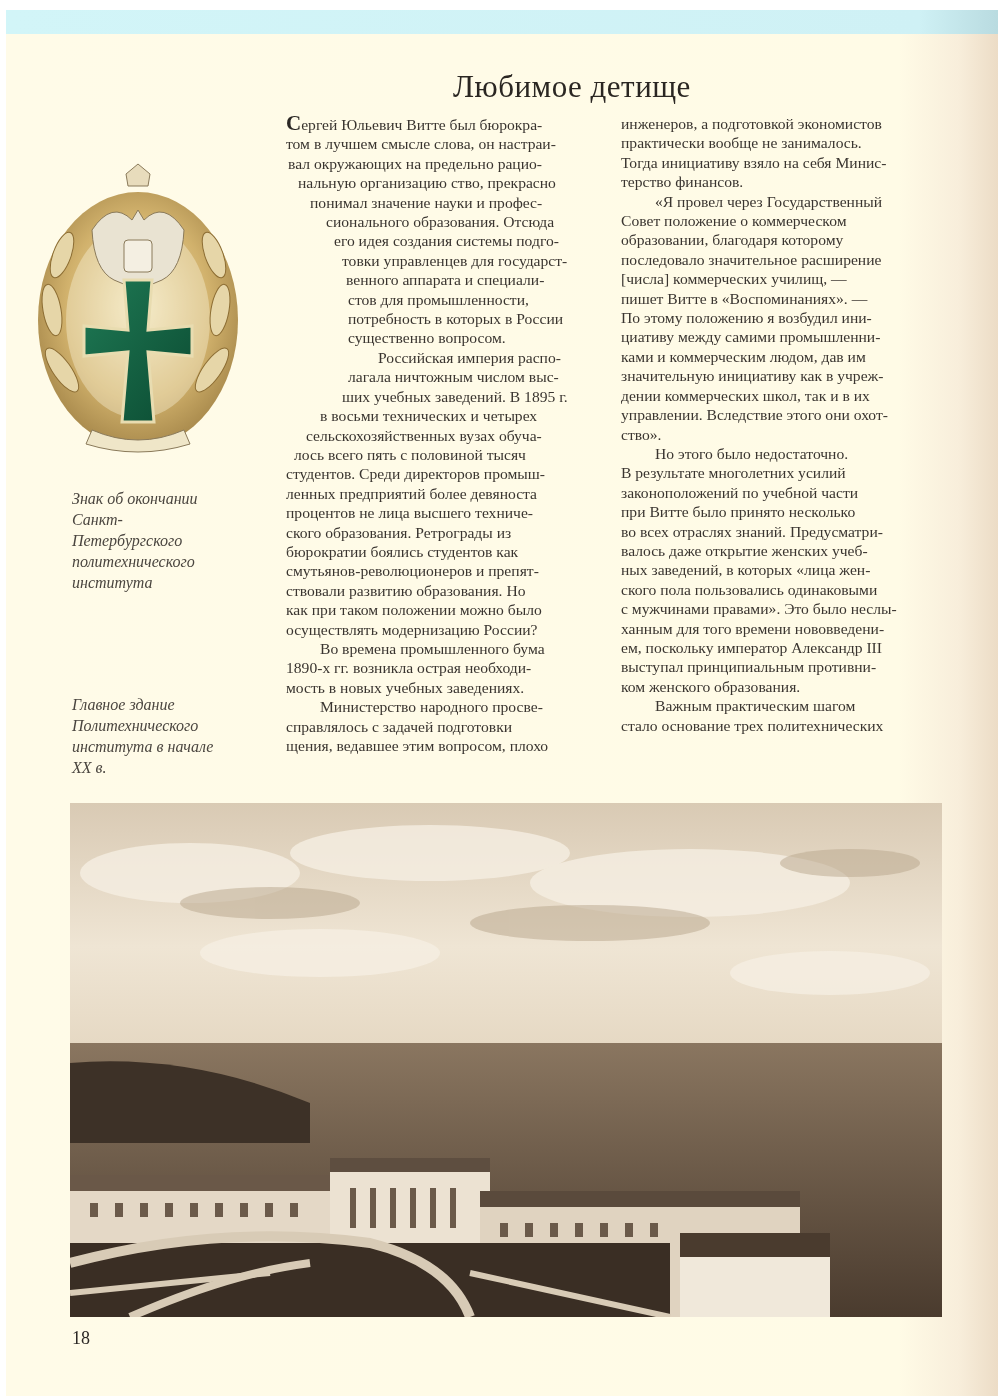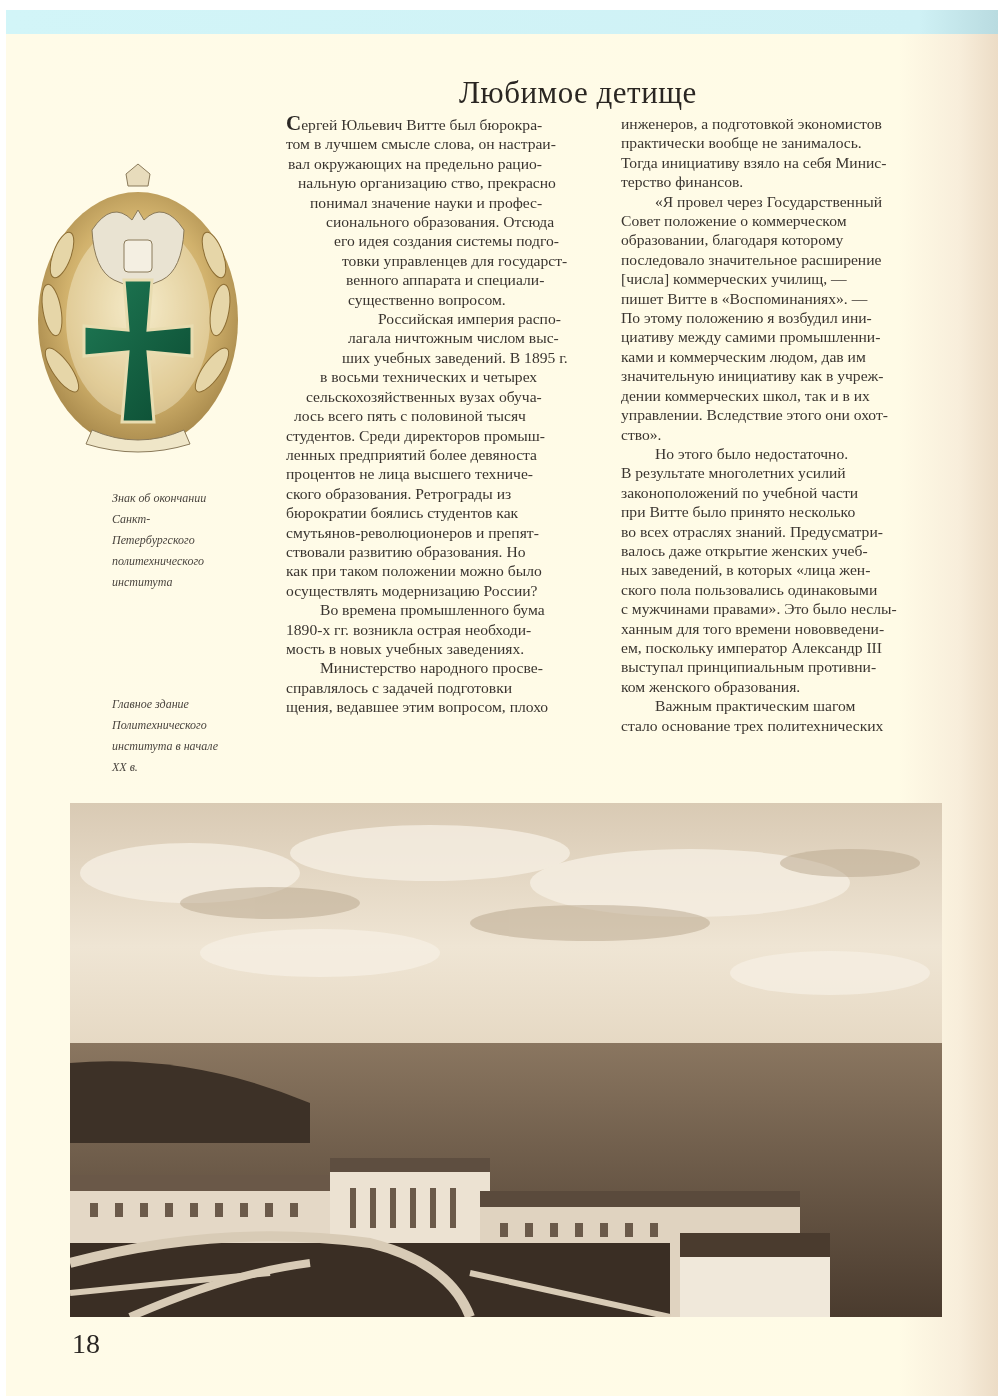--- a/index.html
+++ b/index.html
@@ -12,48 +12,48 @@
       position: absolute; left: 6px; top: 10px; width: 992px; height: 1386px;
       background: linear-gradient(to right, #fffbe8 0%, #fffbe6 90%, #f8eedb 96%, #ecdcc6 100%);
     }
     .top-band {
       position: absolute; left: 0; top: 0; width: 100%; height: 24px;
       background: linear-gradient(to right, #d2f5f8 0%, #cff1f5 92%, #b9dbe0 100%);
     }
     .title {
       position: absolute; left: 440px; top: 52px; width: 500px;
       font-family: "Liberation Serif", serif; font-size: 31px; color: #2a2622;
-      letter-spacing: 0.5px; margin: 13px; font-weight: normal;
+      letter-spacing: 0.5px; margin: 7px; font-weight: normal;
     }
     .col {
       position: absolute; font-family: "Liberation Serif", serif;
       font-size: 15.6px; line-height: 19.4px; color: #3a3530; margin-left: 28px;
     }
     .col p { margin: 0; white-space: pre; }
     .col p.indent { text-indent: 34px; }
     .col1 { left: 252px; top: 104px; width: 320px; }
     .col2 { left: 587px; top: 104px; width: 340px; }
     .dropcap { font-size: 21px; font-weight: bold; color: #2b2724; }
     .caption {
       position: absolute; font-family: "Liberation Serif", serif; font-style: italic;
-      font-size: 12px; line-height: 21px; color: #4a453f; width: 180px; margin-left: 40px;
+      font-size: 16px; line-height: 21px; color: #4a453f; width: 180px;
     }
     .caption p { margin: 0; }
     .cap1 { left: 66px; top: 478px; }
     .cap2 { left: 66px; top: 684px; }
     .badge {
       position: absolute; left: 26px; top: 150px; width: 212px; height: 296px;
     }
     .photo {
       position: absolute; left: 64px; top: 793px; width: 872px; height: 514px;
       background: #efe6d5; overflow: hidden;
     }
     .page-number {
       position: absolute; left: 66px; top: 1318px; font-family: "Liberation Serif", serif;
-      font-size: 28px; color: #2b2724;
+      font-size: 18px; color: #2b2724;
     }
   </style>
 </head>
 <body>
 
 <div class="page">
   <div class="top-band"></div>
 
   <h1 class="title">Любимое детище</h1>
 
@@ -97,20 +97,22 @@
   <div class="col col1">
     <p><span class="dropcap">С</span><span>ергей Юльевич Витте был бюрокра-</span></p>
     <p style="padding-left:0px">том в лучшем смысле слова, он настраи-</p>
     <p style="padding-left:2px">вал окружающих на предельно рацио-</p>
     <p style="padding-left:12px">нальную организацию ство, прекрасно</p>
     <p style="padding-left:24px">понимал значение науки и профес-</p>
     <p style="padding-left:40px">сионального образования. Отсюда</p>
     <p style="padding-left:48px">его идея создания системы подго-</p>
     <p style="padding-left:56px">товки управленцев для государст-</p>
     <p style="padding-left:60px">венного аппарата и специали-</p>
+    <p style="padding-left:62px">стов для промышленности,</p>
+    <p style="padding-left:62px">потребность в которых в России</p>
     <p style="padding-left:62px">существенно вопросом.</p>
     <p style="padding-left:92px">Российская империя распо-</p>
     <p style="padding-left:62px">лагала ничтожным числом выс-</p>
     <p style="padding-left:56px">ших учебных заведений. В 1895 г.</p>
     <p style="padding-left:34px">в восьми технических и четырех</p>
     <p style="padding-left:20px">сельскохозяйственных вузах обуча-</p>
     <p style="padding-left:8px">лось всего пять с половиной тысяч</p>
     <p>студентов. Среди директоров промыш-</p>
     <p>ленных предприятий более девяноста</p>
     <p>процентов не лица высшего техниче-</p>

